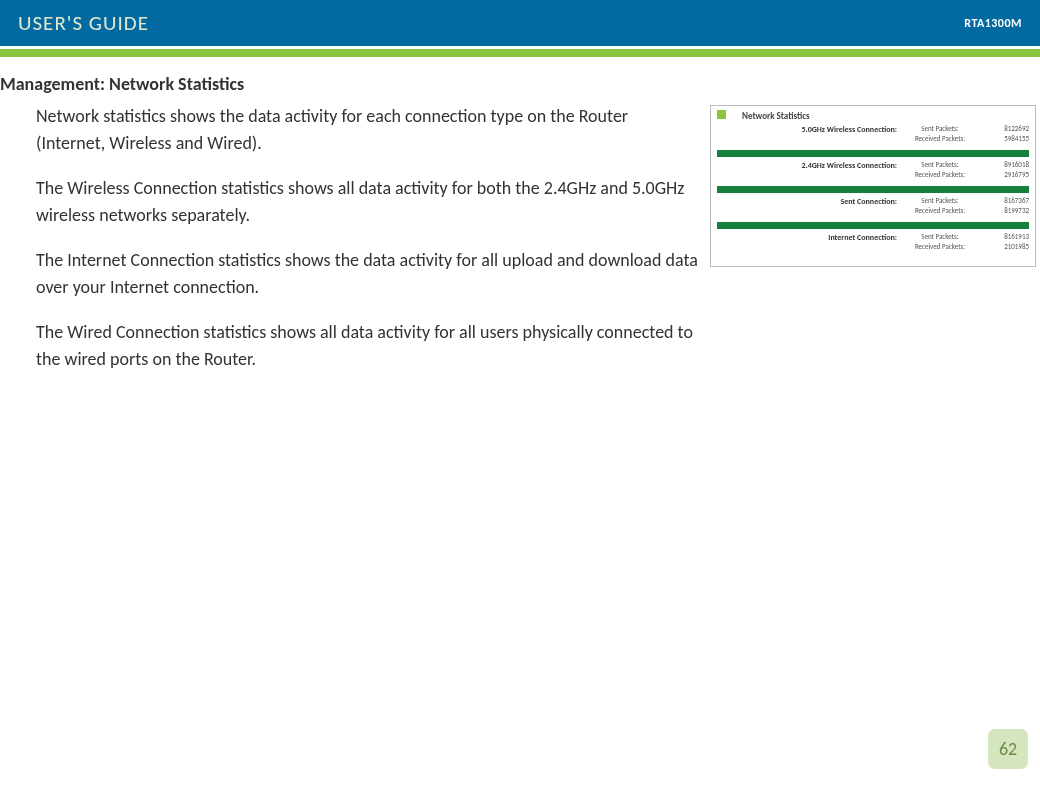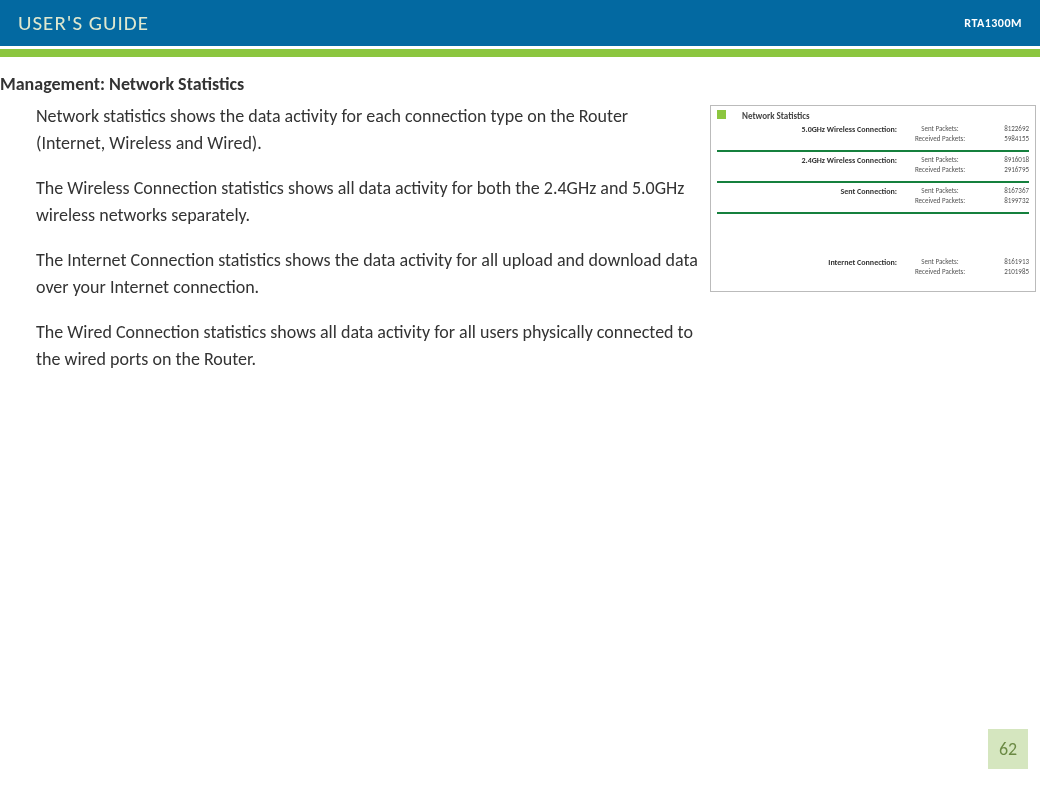--- a/index.html
+++ b/index.html
@@ -11,28 +11,28 @@
     .banner-model { font-size: 12px; font-weight: 700; color: #fff; letter-spacing: 0.5px; }
     .banner-stripe { position: absolute; top: 49px; left: 0; right: 0; height: 8px; background: #8cc63f; }
     .content { position: relative; padding: 18px 4px 0 0; }
     .section-title { font-size: 18px; font-weight: 700; color: #333; margin-bottom: 8px; }
     .body-text { font-size: 18px; line-height: 1.5; color: #333; margin-left: 36px; }
     .p { margin-bottom: 18px; }
     .text-col { max-width: 680px; }
     .float-fig { float: right; width: 326px; margin: 2px 0 10px 12px; border: 1px solid #bbb; padding: 4px 6px 8px 6px; font-size: 8px; color: #444; background: #fff; }
     .fig-head { display: flex; gap: 16px; font-weight: 700; color: #444; font-size: 9px; }
     .fig-sq { width: 9px; height: 9px; background: #8cc63f; }
-    .fig-sec { border-bottom: 2px solid #15803d; padding: 3px 0 6px 0; }
-    .fig-sec:last-child { border-bottom: none; margin-top: 40px; }
+    .fig-sec { border-bottom: 7px solid #15803d; padding: 3px 0 6px 0; }
+    .fig-sec:last-child { border-bottom: none; }
     .fig-row { display: flex; justify-content: flex-end; gap: 8px; padding-left: 60px; }
     .fig-row .left { flex: 1; text-align: right; font-weight: 700; color: #333; font-size: 8px; }
     .fig-row .mid { width: 70px; text-align: center; font-size: 7px; color: #555; }
     .fig-row .val { width: 46px; text-align: right; font-size: 7px; color: #555; }
     .fig-row.sub .left { visibility: hidden; }
-    .page-num { position: absolute; right: 12px; bottom: 22px; width: 40px; height: 40px; background: #d5e6bf; display: flex; align-items: center; justify-content: center; font-size: 18px; color: #6b8a44; }
+    .page-num { position: absolute; right: 12px; bottom: 22px; width: 40px; height: 40px; background: #d5e6bf; display: flex; align-items: center; justify-content: center; font-size: 18px; color: #6b8a44; border-radius: 7px; }
     .clearfix::after { content: ""; display: table; clear: both; }
   </style>
 </head>
 <body>
 
 <div class="page">
   <div class="banner">
     <div class="banner-inner">
       <span class="banner-title">USER'S GUIDE</span>
       <span class="banner-model">RTA1300M</span>

